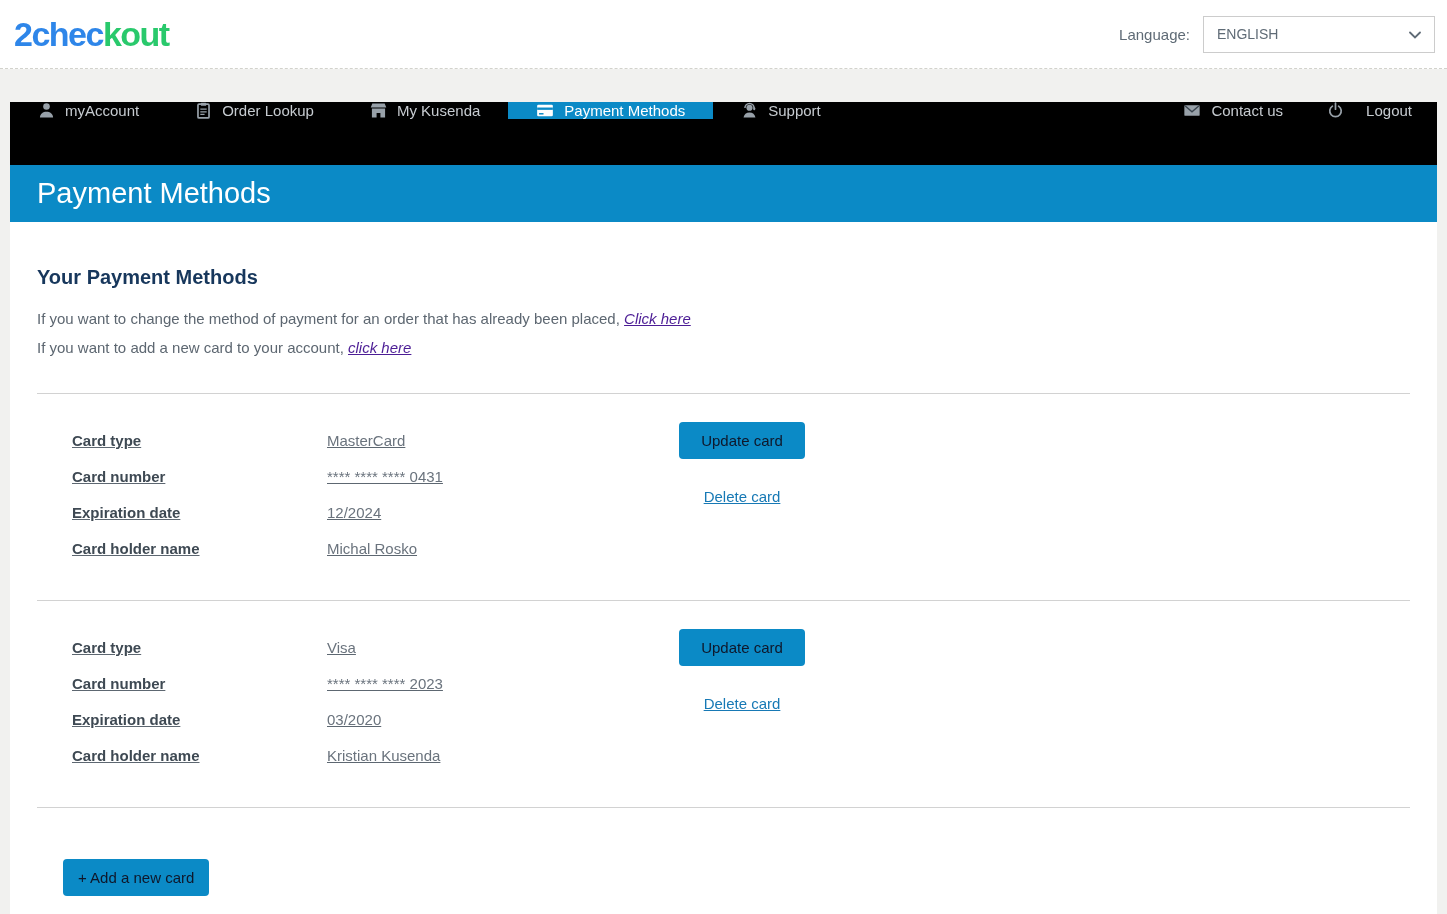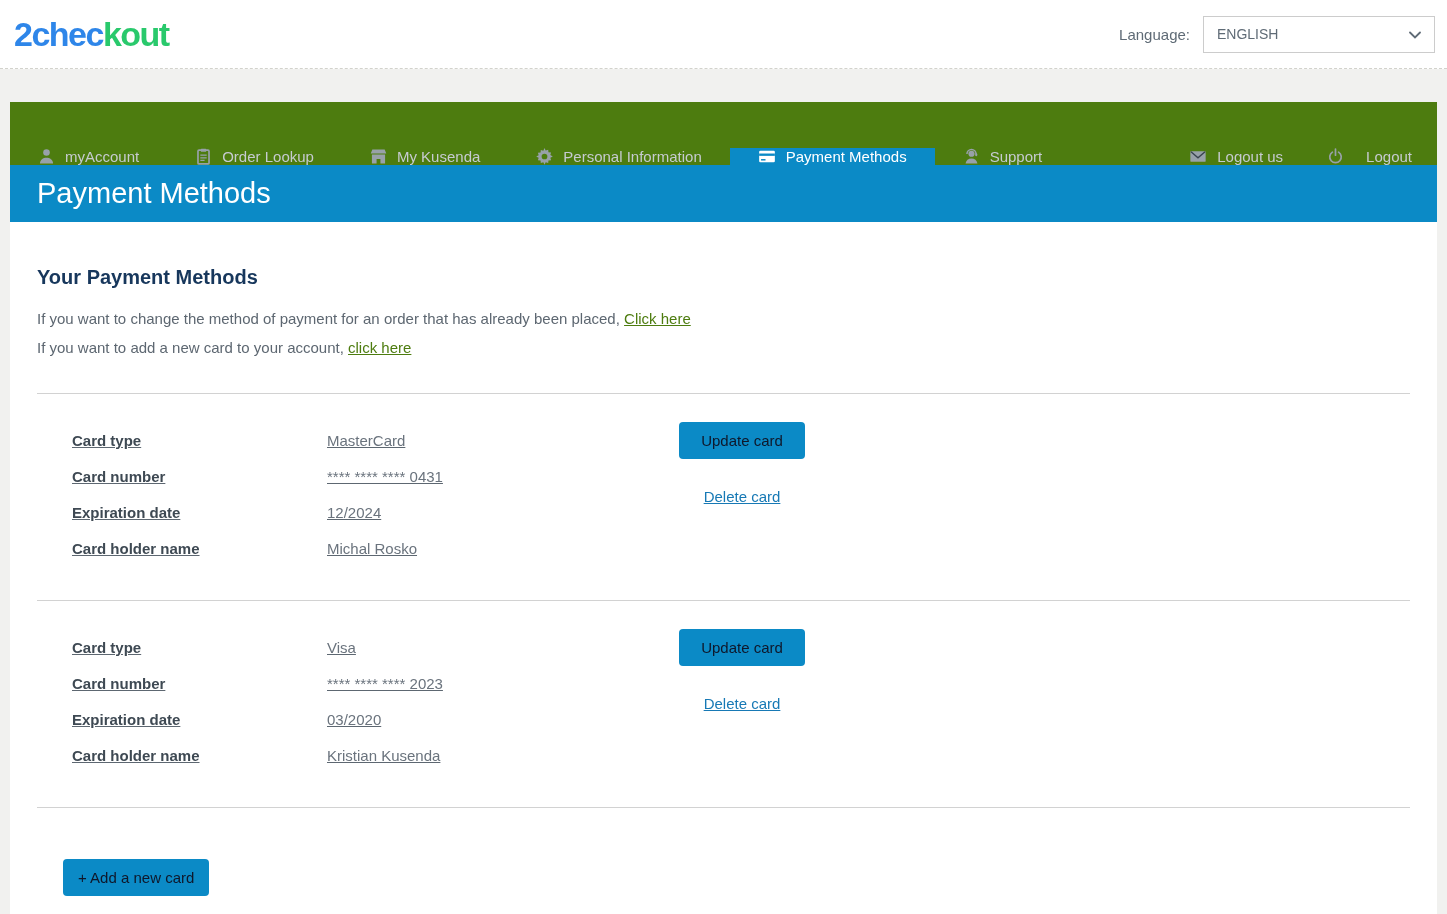--- a/index.html
+++ b/index.html
@@ -48,23 +48,23 @@
     color: #5f6b76;
     cursor: pointer;
   }
 
   
   .container { margin: 33px 10px 0 10px; }
 
   
   .nav {
     height: 63px;
-    background: #4d7c0f;
-    display: flex;
-    align-items: flex-end;
+    background: #000000;
+    display: flex;
+    align-items: flex-start;
   }
   .nav-item {
     display: flex;
     align-items: center;
     gap: 10px;
     padding: 0 28px;
     font-size: 15px;
     color: #c6cbd0;
     cursor: pointer;
     white-space: nowrap;
@@ -95,21 +95,21 @@
     min-height: 692px;
   }
   .section-title {
     padding-top: 44px;
     font-size: 20px;
     font-weight: 700;
     color: #17375c;
   }
   .intro-line { font-size: 15px; color: #5d6771; margin-top: 21px; }
   .intro-line + .intro-line { margin-top: 12px; }
-  a.blue-link { color: #4d7c0f; text-decoration: underline; cursor: pointer; }
+  a.blue-link { color: #4c1d95; text-decoration: underline; cursor: pointer; font-style: italic; }
 
   .divider { border: none; border-top: 1px solid #d2d2d2; margin-top: 37px; }
 
   
   .payment-card {
     display: flex;
     padding: 28px 0 26px 35px;
   }
   .fields { width: 607px; margin-top: 8px; text-decoration: underline; }
   .field-row { display: flex; height: 36px; align-items: flex-start; font-size: 15px; line-height: 22px; }
@@ -179,28 +179,20 @@
     <div class="nav-item">
       <span class="ico">
         <svg width="17" height="17" viewBox="0 0 16 16" fill="currentColor">
             <path d="M2.2 1.3h11.6l1.5 3.8H.7z"></path>
             <path d="M1.8 6h12.4v8.6H9.8v-4.3H6.2v4.3H1.8z"></path>
           </svg>
       </span>
       <span>My Kusenda</span>
     </div>
 
-    <div class="nav-item">
-      <span class="ico">
-        <svg width="17" height="17" viewBox="0 0 16 16">
-            <path fill="currentColor" fill-rule="evenodd" d="M8 0l1.1 2.3 2.4-.7.2 2.5 2.5.2-.7 2.4L15.8 8l-2.3 1.1.7 2.4-2.5.2-.2 2.5-2.4-.7L8 15.8l-1.1-2.3-2.4.7-.2-2.5-2.5-.2.7-2.4L.2 8l2.3-1.1-.7-2.4 2.5-.2.2-2.5 2.4.7zM8 5.3a2.7 2.7 0 1 0 0 5.4 2.7 2.7 0 0 0 0-5.4z"></path>
-          </svg>
-      </span>
-      <span>Personal Information</span>
-    </div>
 
     <div class="nav-item active">
       <span class="ico">
         <svg width="18" height="17" viewBox="0 0 16 16" fill="currentColor">
             <rect x="0.6" y="2.6" width="14.8" height="10.8" rx="1.2"></rect>
             <rect x="0.6" y="5.2" width="14.8" height="2.2" fill="#0b8ac6"></rect>
             <rect x="2.4" y="10.4" width="4.2" height="1.4" fill="#0b8ac6"></rect>
           </svg>
       </span>
       <span>Payment Methods</span>
@@ -218,21 +210,21 @@
       <span>Support</span>
     </div>
 
     <div class="nav-item right nav-spacer">
       <span class="ico">
         <svg width="18" height="17" viewBox="0 0 16 16">
             <rect x="0.8" y="3" width="14.4" height="10" rx="0.8" fill="currentColor"></rect>
             <path d="M1.4 3.6L8 9.2l6.6-5.6" fill="none" stroke="#39444e" stroke-width="1.3"></path>
           </svg>
       </span>
-      <span>Logout us</span>
+      <span>Contact us</span>
     </div>
 
     <div class="nav-item right last">
       <span class="ico">
         <svg width="17" height="17" viewBox="0 0 16 16">
             <path d="M5.1 3.9a5.4 5.4 0 1 0 5.8 0" fill="none" stroke="currentColor" stroke-width="1.6" stroke-linecap="round"></path>
             <line x1="8" y1="1" x2="8" y2="6.8" stroke="currentColor" stroke-width="1.6" stroke-linecap="round"></line>
           </svg>
       </span>
       <span>Logout</span>

